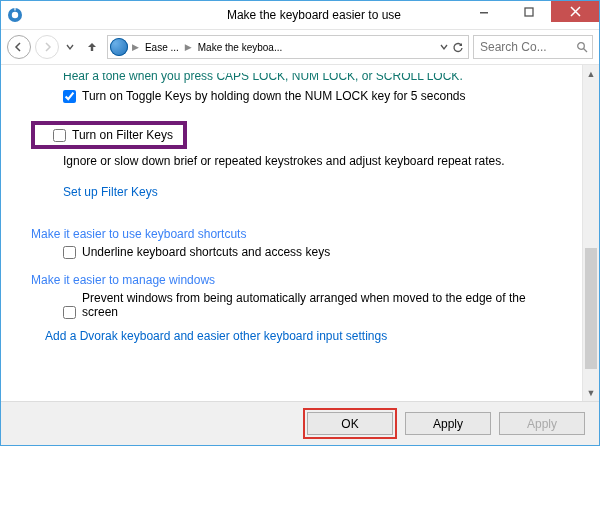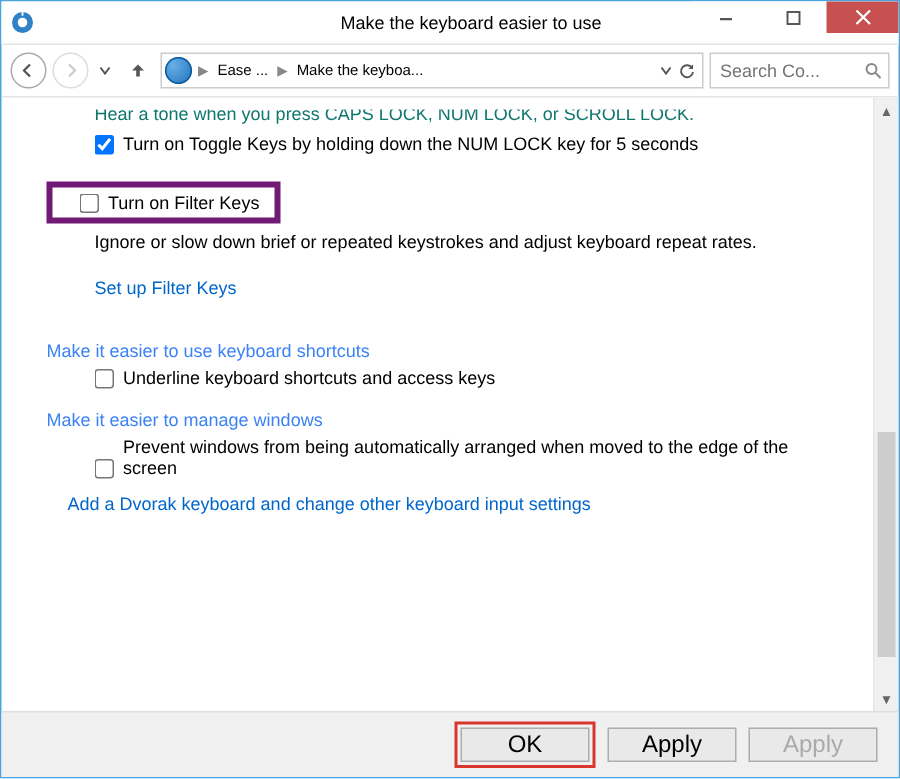--- a/index.html
+++ b/index.html
@@ -8,21 +8,21 @@
     padding: 0;
     font-family: "Segoe UI", Tahoma, sans-serif;
     font-size: 12px;
     background: #fff;
     width: 600px;
     height: 519px;
     overflow: hidden;
   }
   .window {
     width: 600px;
-    height: 519px;
+    height: 446px;
     border: 1px solid #4aa3df;
     display: flex;
     flex-direction: column;
     background: #fff;
   }
   
   .titlebar {
     height: 29px;
     background: #fff;
     display: flex;
@@ -241,21 +241,21 @@
     justify-content: flex-end;
     padding: 0 14px;
     gap: 8px;
   }
   .btn {
     min-width: 86px;
     height: 23px;
     border: 1px solid #adadad;
     background: #e9e9e9;
     font-family: inherit;
-    font-size: 16px;
+    font-size: 12px;
     color: #000;
   }
   .btn.disabled {
     color: #aaa;
   }
   .btn-highlight {
     border: 2px solid #d9362e;
     padding: 2px;
     display: inline-flex;
   }
@@ -370,21 +370,21 @@
         <input type="checkbox" style="">
         <span>Underline keyboard shortcuts and access keys</span>
       </div>
 
       <div class="section-head">Make it easier to manage windows</div>
       <div class="check-row">
         <input type="checkbox" style="">
         <span>Prevent windows from being automatically arranged when moved to the edge of the screen</span>
       </div>
 
-      <a class="link" style="margin-left:14px;">Add a Dvorak keyboard and change other keyboard input settings</a>
+      <a class="link" style="margin-left:14px;">Add a Dvorak keyboard and easier other keyboard input settings</a>
 
     </div>
     <div class="scrollbar">
       <div class="arrow">▲</div>
       <div class="track">
         <div class="thumb"></div>
       </div>
       <div class="arrow">▼</div>
     </div>
   </div>

